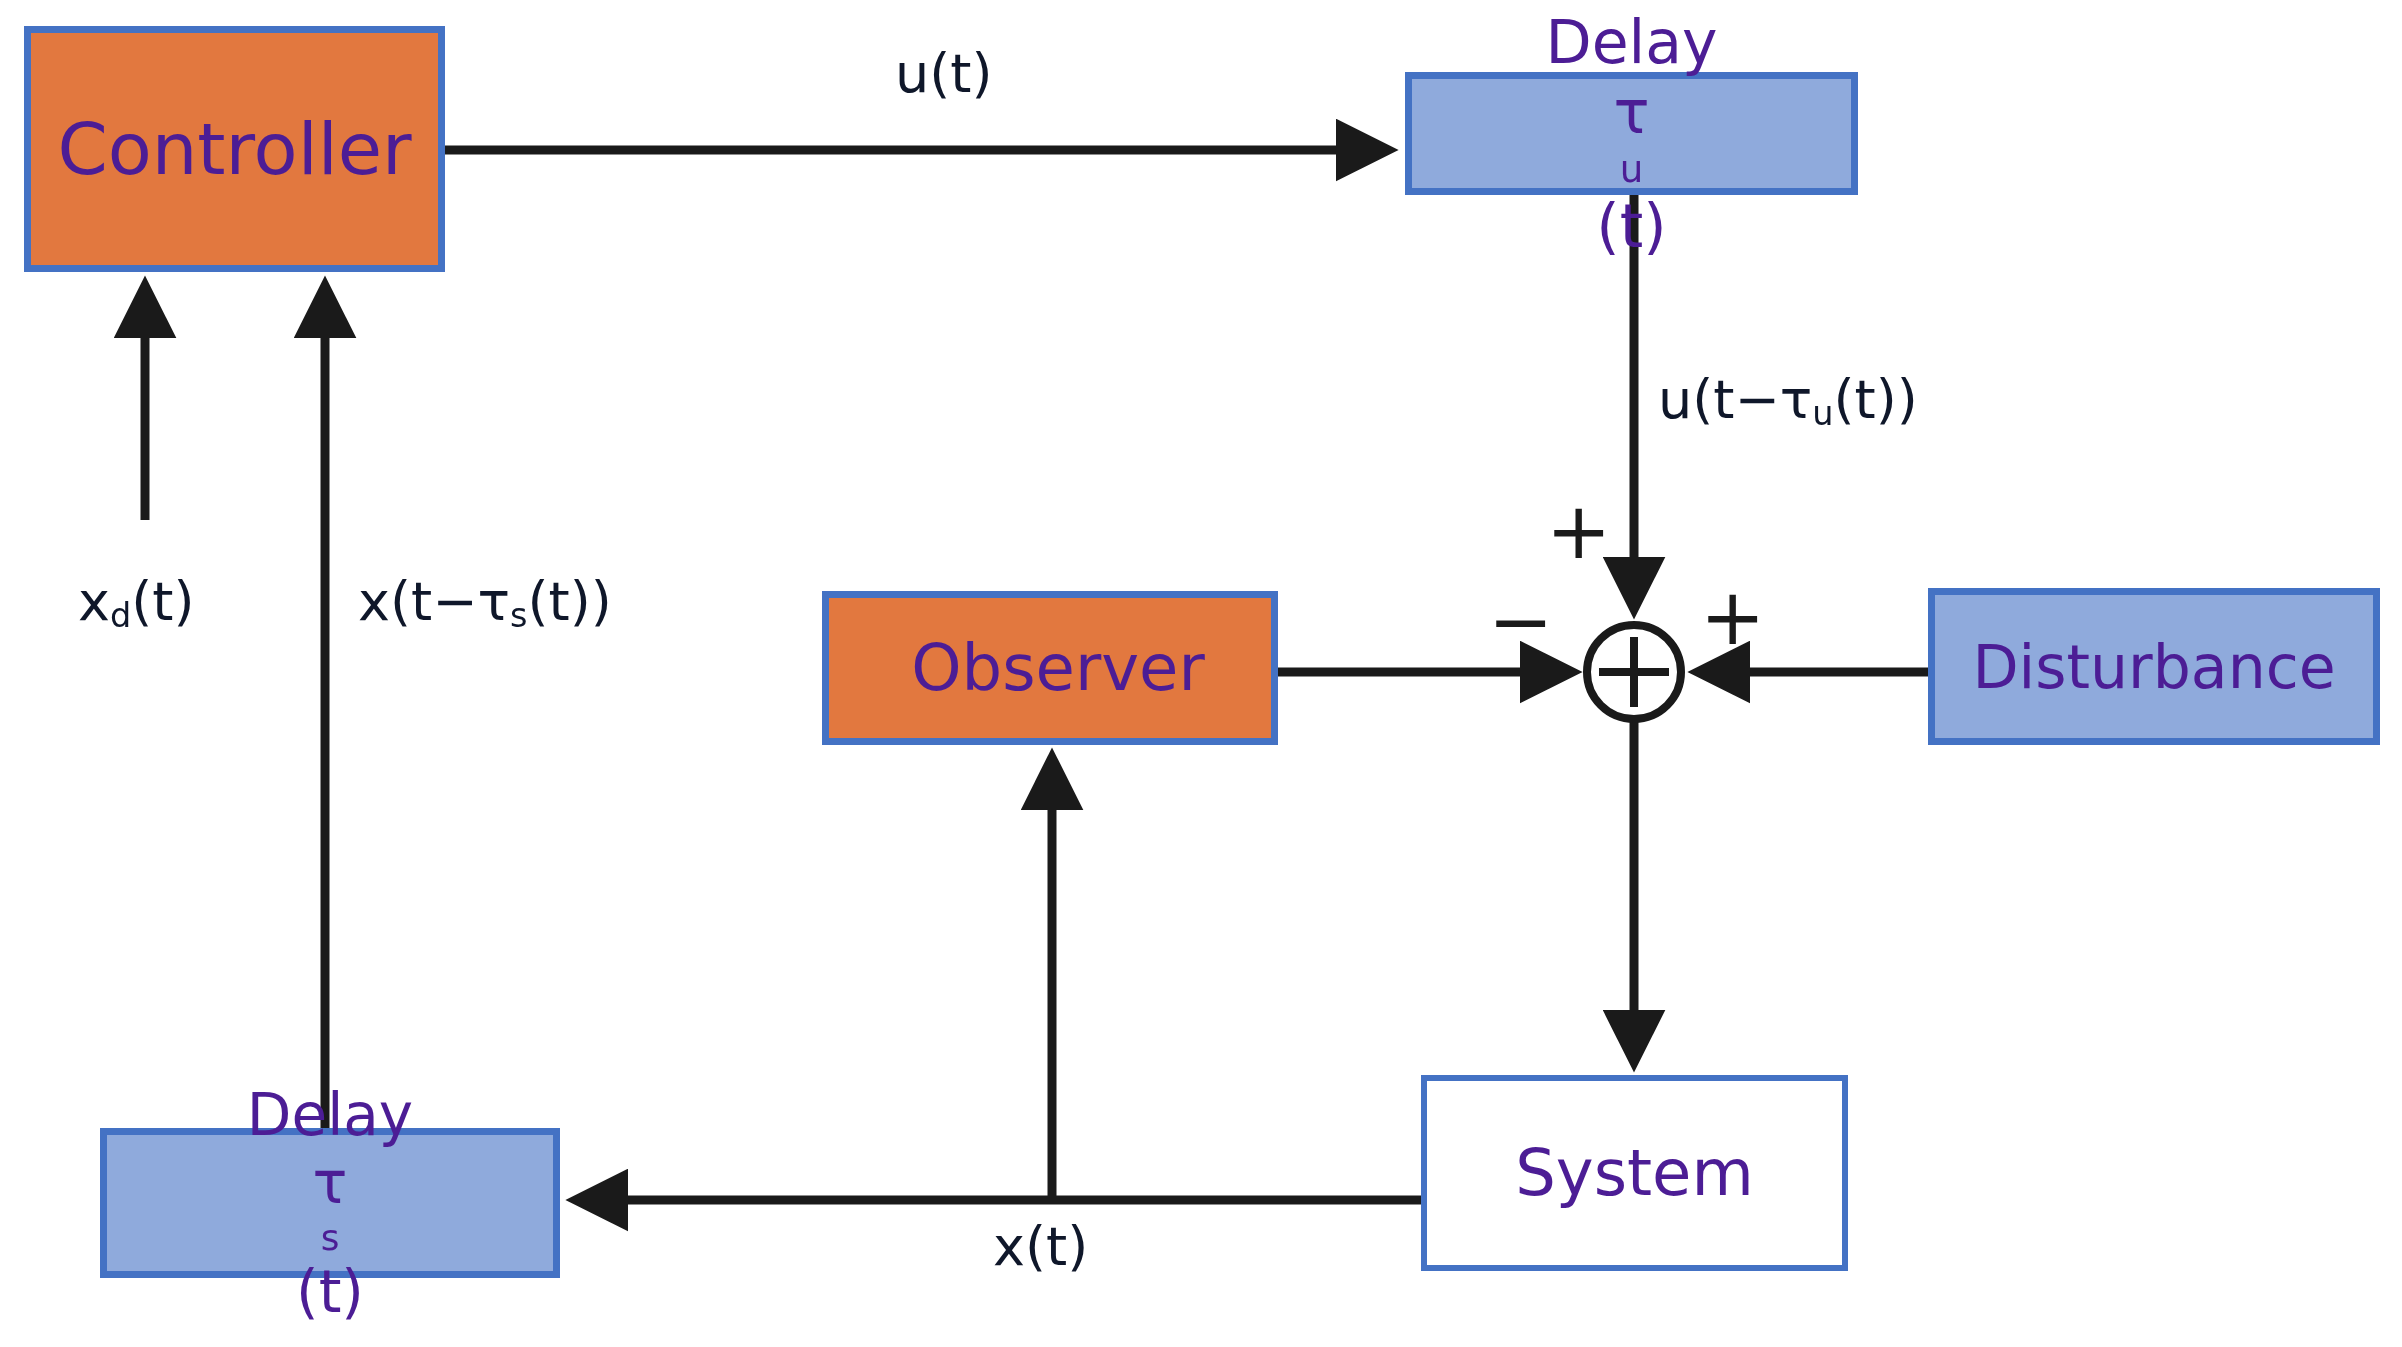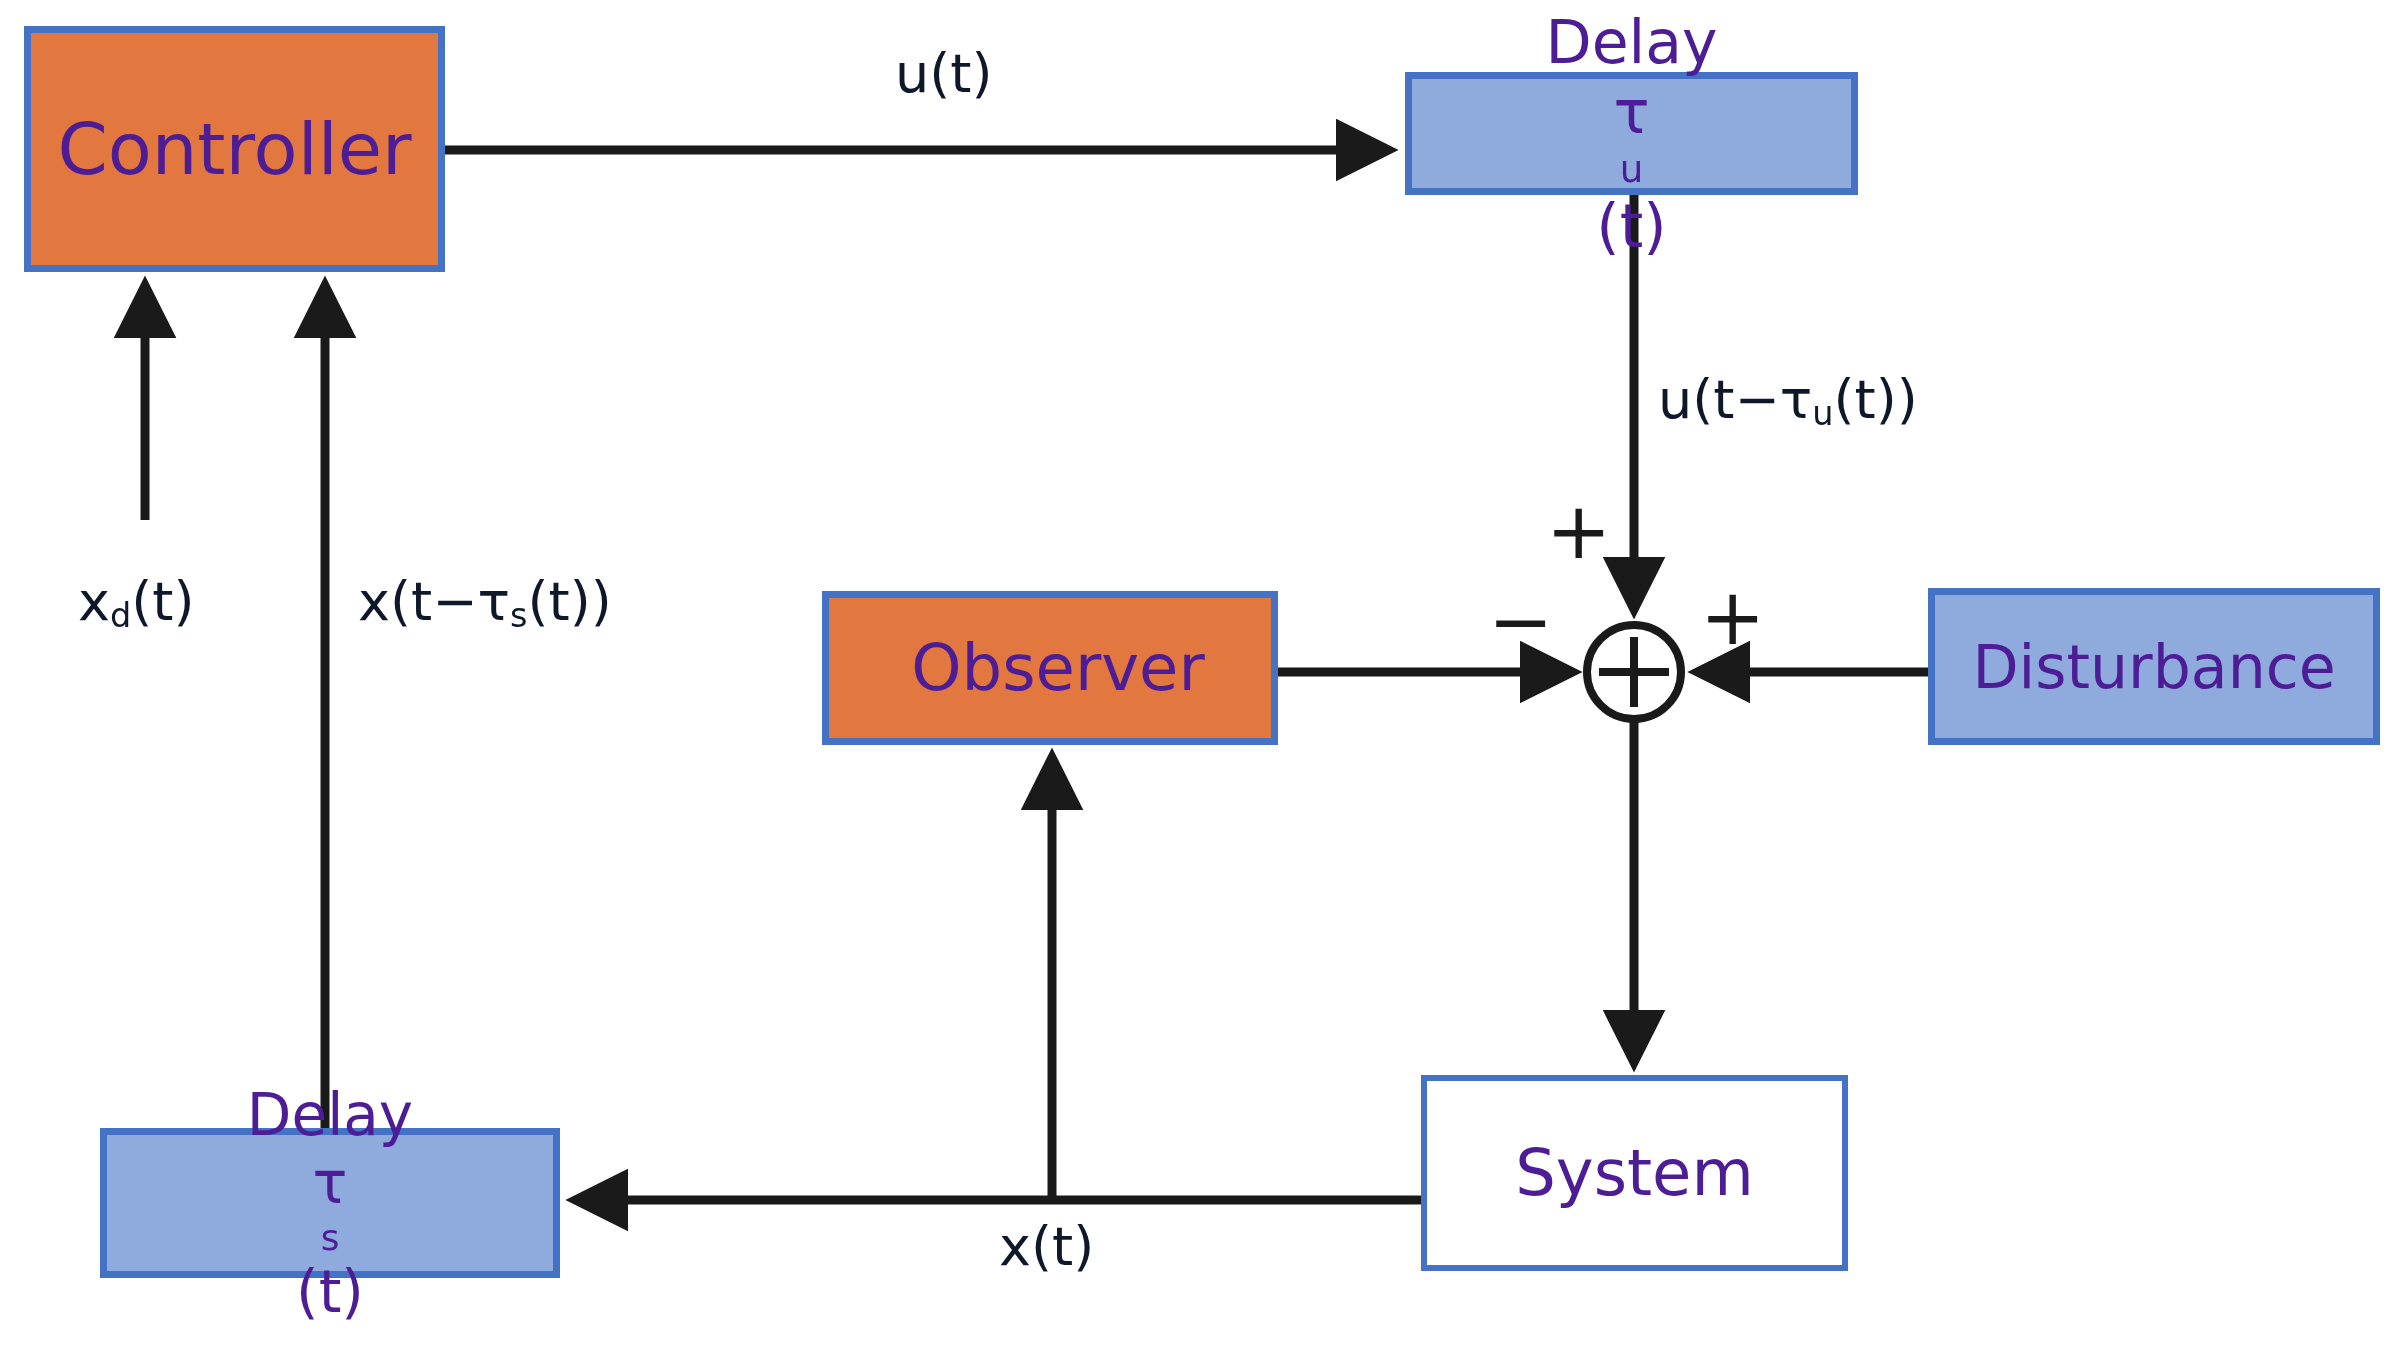--- a/index.html
+++ b/index.html
@@ -116,21 +116,21 @@
   </div>
 
   <div class="sig" style="left:78px;top:570px;">
     <span>x</span><span class="sublab">d</span><span>(t)</span>
   </div>
 
   <div class="sig" style="left:358px;top:570px;text-align:center;">
     <span>x(t−</span><span>τ</span><span class="sublab">s</span><span>(t))</span>
   </div>
 
-  <div class="sig" style="left:993px;top:1215px;margin-left:6px;">
+  <div class="sig" style="left:993px;top:1215px;">
     <span>x(t)</span>
   </div>
 
   <div class="sign" style="left:1546px;top:492px;">
     <span>+</span>
   </div>
   <div class="sign" style="left:1488px;top:582px;">
     <span>−</span>
   </div>
   <div class="sign" style="left:1700px;top:578px;">

